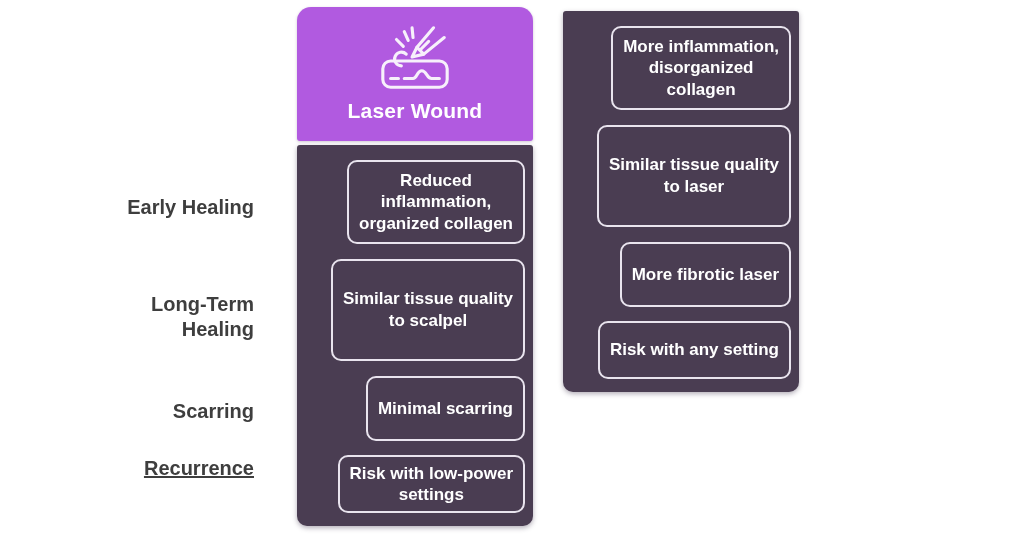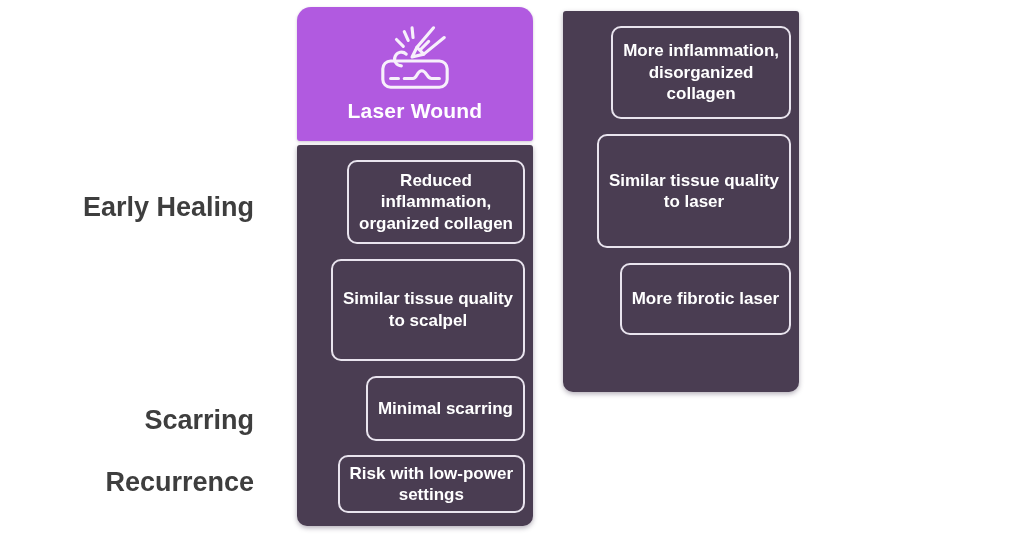--- a/index.html
+++ b/index.html
@@ -10,30 +10,30 @@
     height: 538px;
     background: #ffffff;
     font-family: "Liberation Sans", sans-serif;
     overflow: hidden;
   }
   .row-label {
     position: absolute;
     left: 36px;
     width: 218px;
     text-align: right;
-    font-size: 27px;
+    font-size: 20px;
     font-weight: bold;
     color: var(--label-text, #3e3e3e);
     line-height: 25px;
     white-space: pre-line;
   }
   #rl1 { top: 195px; }
   #rl2 { top: 292px; }
-  #rl3 { top: 408px; }
-  #rl4 { top: 470px; }
+  #rl3 { top: 399px; }
+  #rl4 { top: 456px; text-decoration: underline; }
 
   .column { position: absolute; top: 7px; width: 236px; }
   .col-laser   { left: 297px; }
   .col-scalpel { left: 563px; }
 
   .col-header {
     height: 134px;
     background: var(--header-bg, #b15ae0);
     border-radius: 14px 14px 3px 3px;
     display: flex;
@@ -82,20 +82,22 @@
   .r4 { height: 64px; }
 
   .icon-stroke { fill: none; stroke: #f7f0fb; stroke-width: 3.2; stroke-linecap: round; stroke-linejoin: round; }
 </style>
 </head>
 <body>
 
 <div class="canvas">
 
   <div class="row-label" id="rl1">Early Healing</div>
+  <div class="row-label" id="rl2">Long-Term
+Healing</div>
   <div class="row-label" id="rl3">Scarring</div>
   <div class="row-label" id="rl4">Recurrence</div>
 
   <div class="column col-laser">
     <div class="col-header">
       <span class="icon-wrap">
         <svg viewBox="0 0 80 70" class="icon-stroke" aria-hidden="true">
           <rect x="7" y="37" width="66" height="27" rx="8"></rect>
           <path d="M15 55 h8"></path>
           <path d="M29 55 h9 c4 0 4 -8 9 -8 c5 0 5 8 10 8 h8"></path>
@@ -123,16 +125,17 @@
   </div>
 
   <div class="column col-scalpel">
     <div class="col-body">
       <div class="cell r1">More inflammation,
 disorganized
 collagen</div>
       <div class="cell r2">Similar tissue quality
 to laser</div>
       <div class="cell r3">More fibrotic laser</div>
+      <div class="cell r4">Risk with any setting</div>
     </div>
   </div>
 
 </div>
 
 </body></html>

